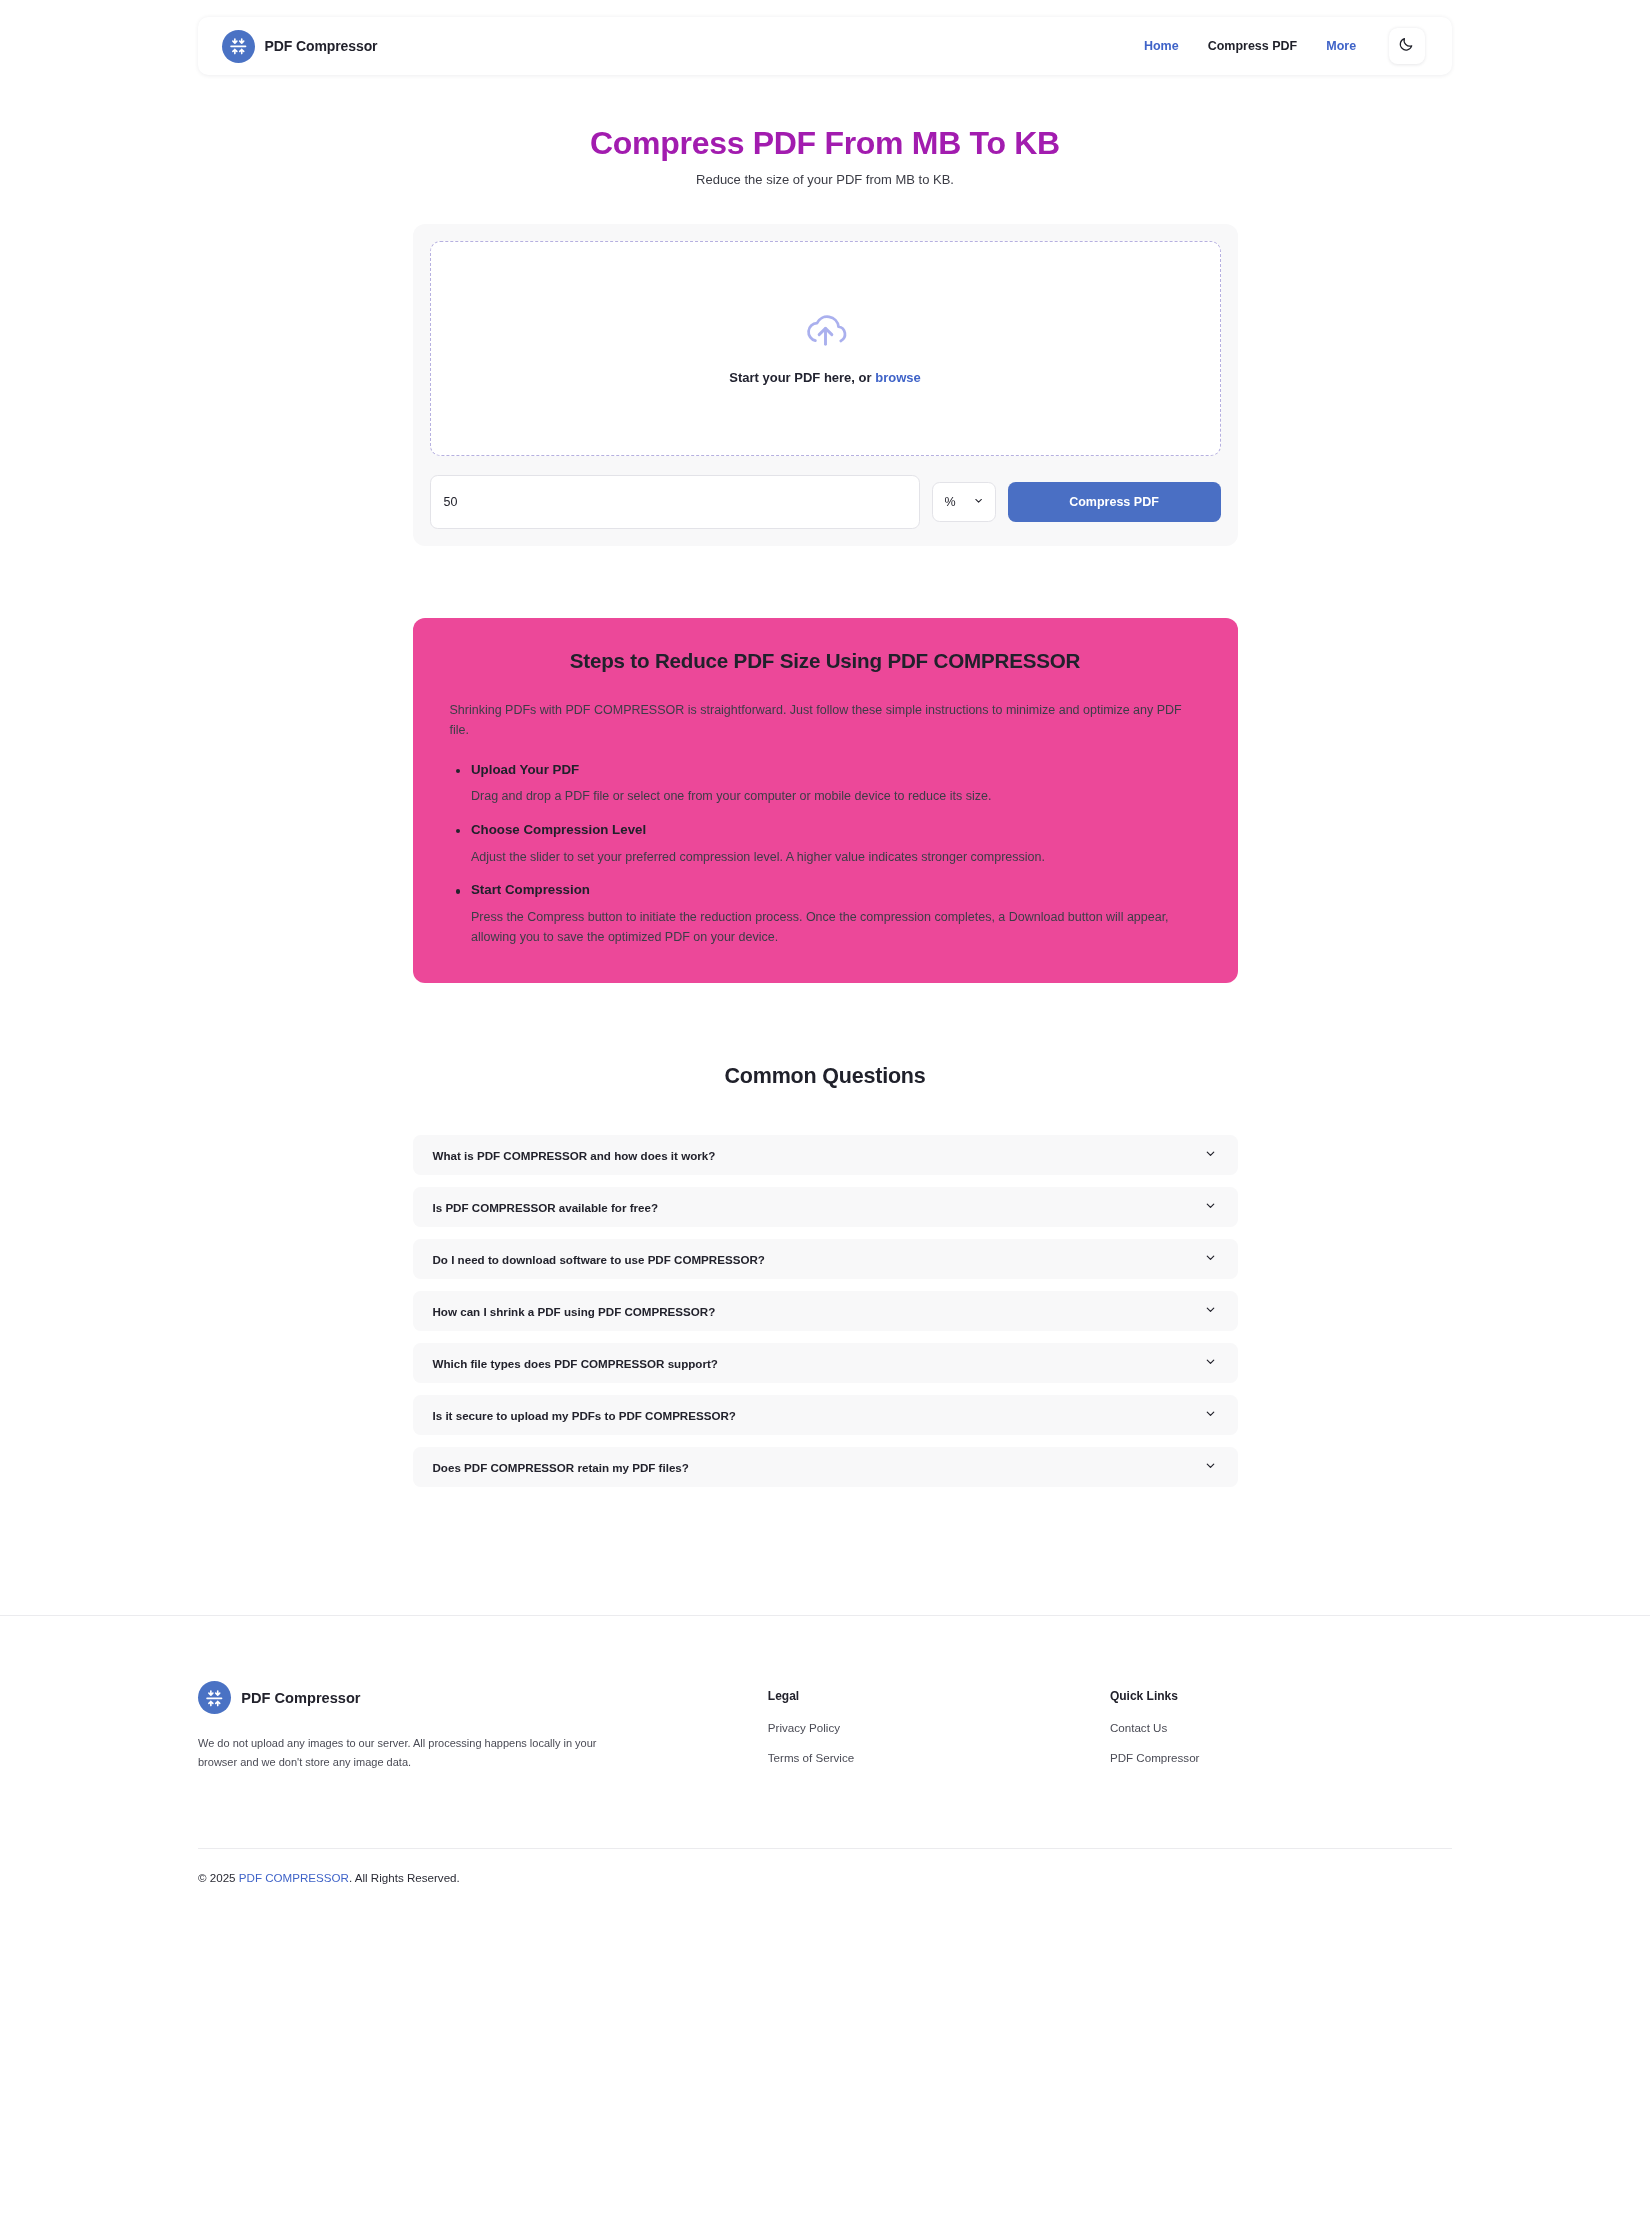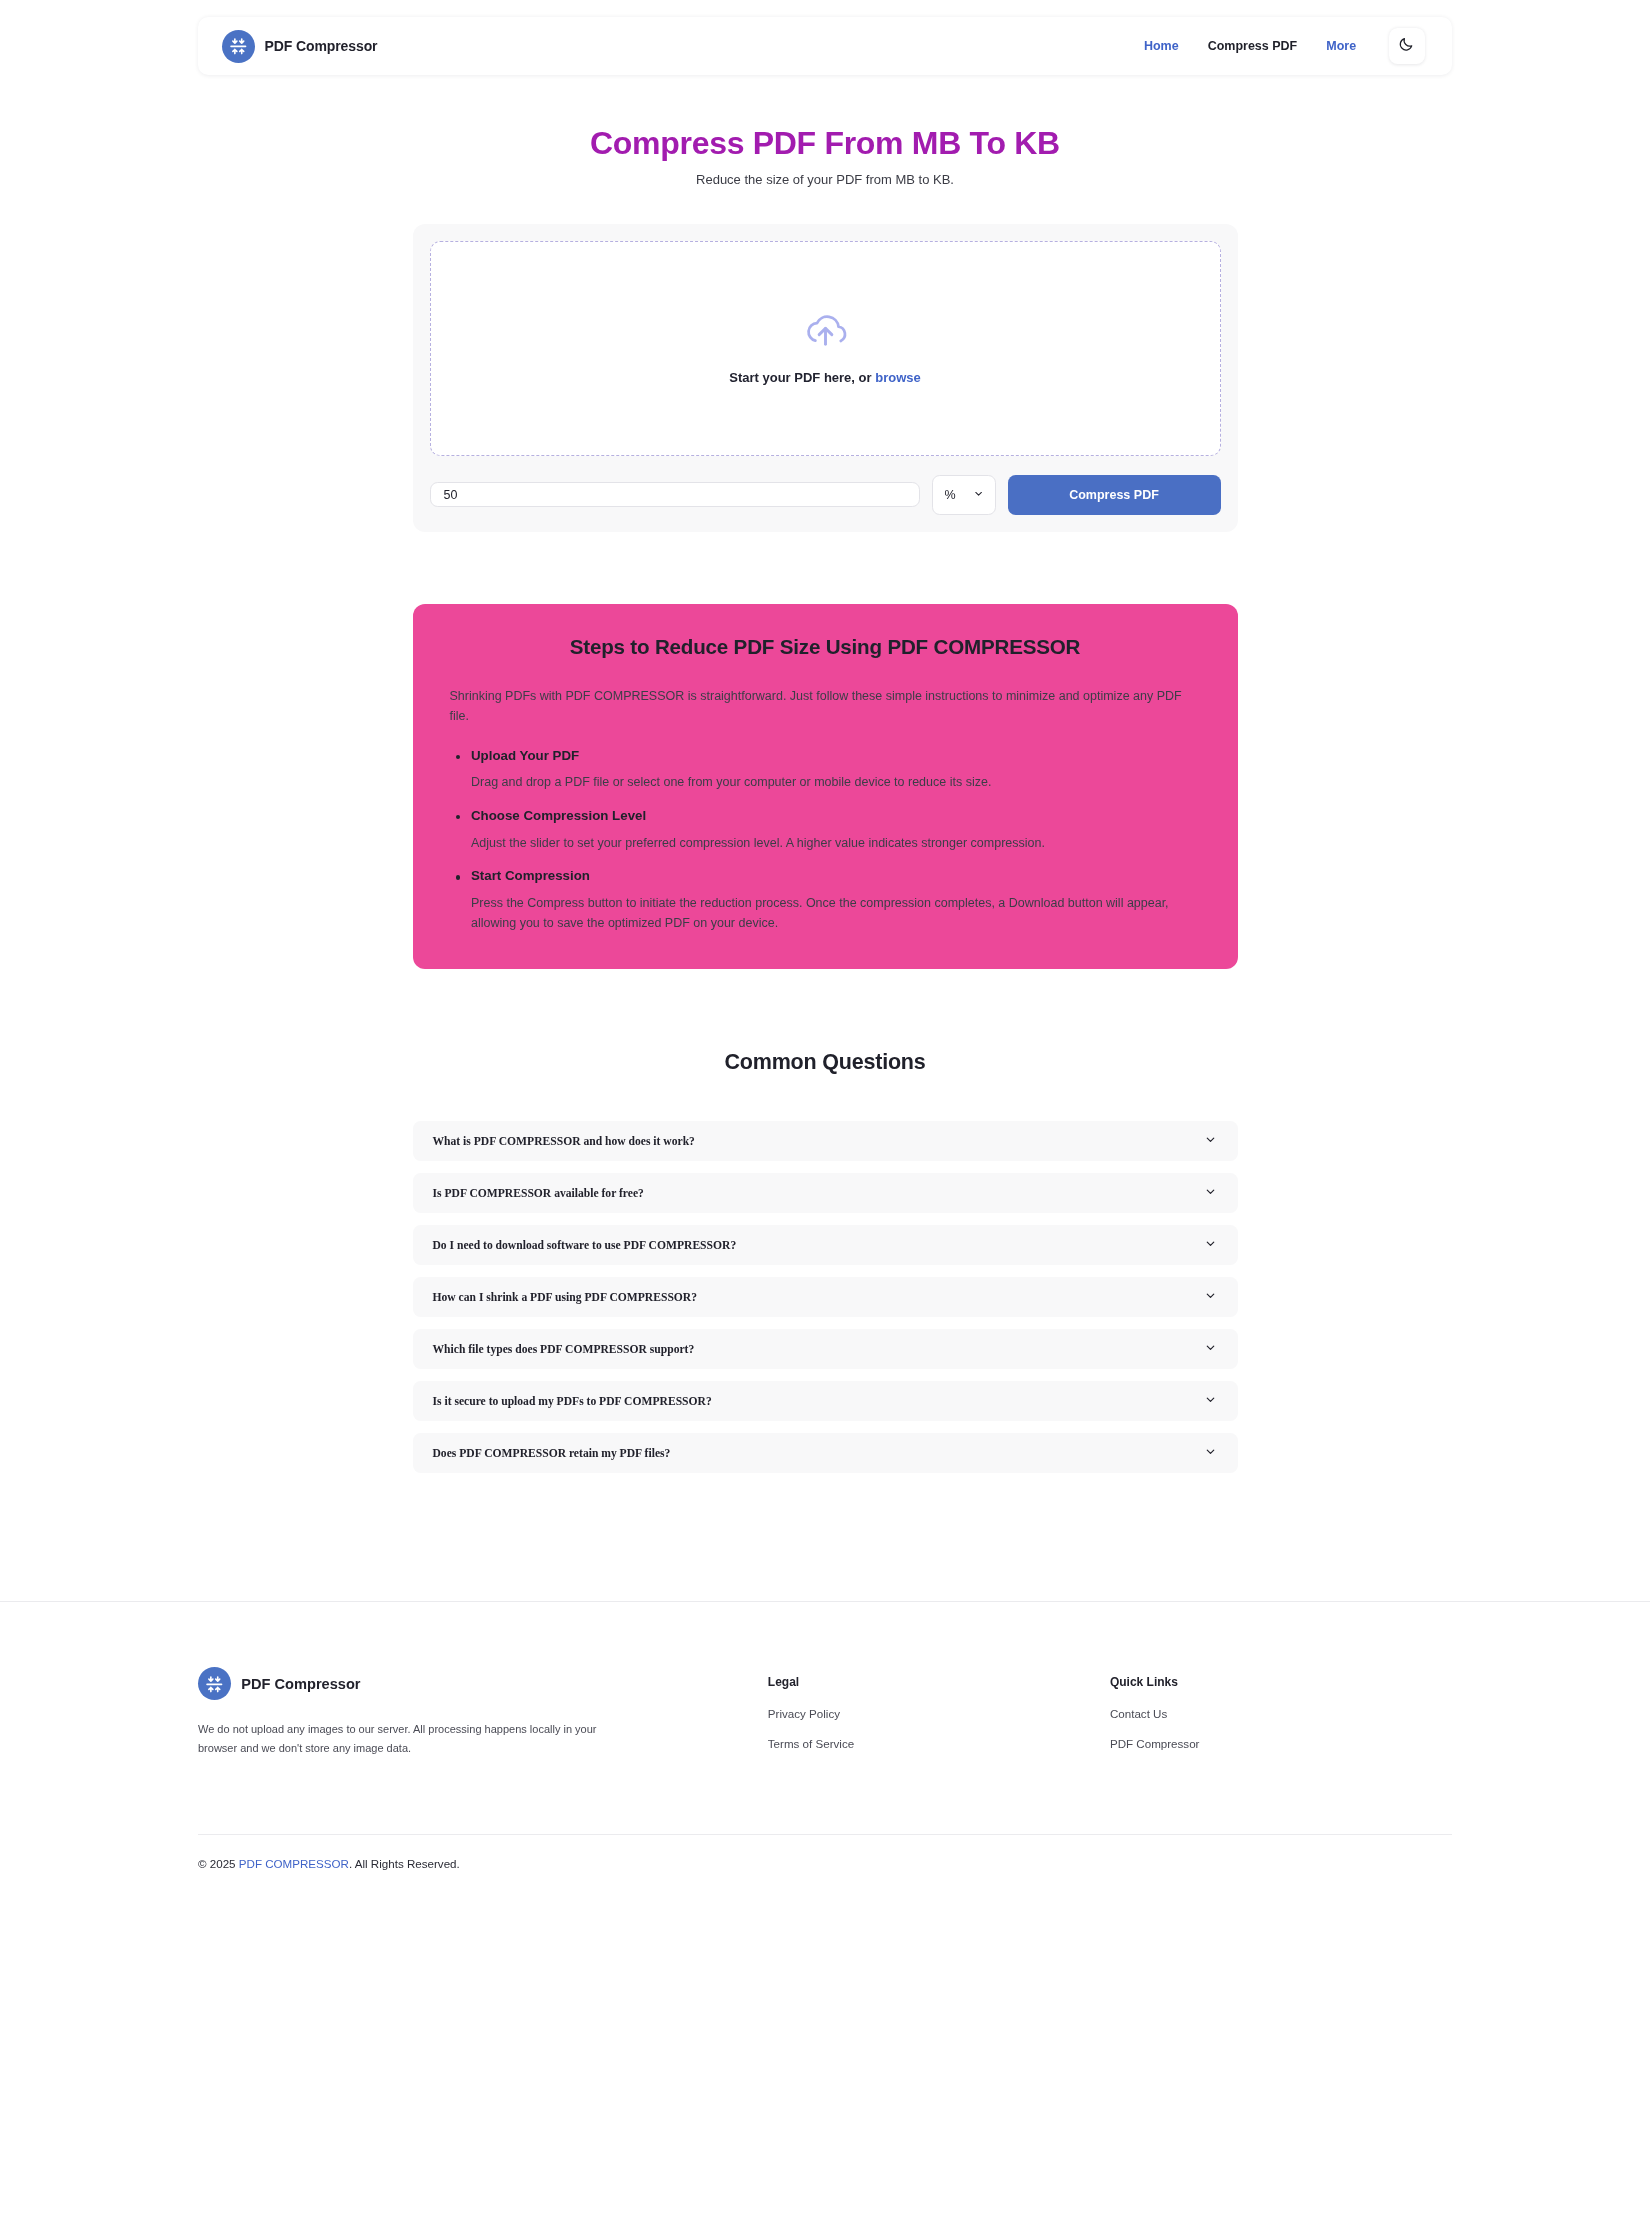--- a/index.html
+++ b/index.html
@@ -136,21 +136,21 @@
     text-decoration: none;
   }
   .controls {
     margin-top: 19px;
     display: flex;
     align-items: center;
     gap: 12px;
   }
   .amount-input {
     flex: 1 1 auto;
-    height: 25px;
+    height: 54px;
     border: 0.9px solid #e3e3e8;
     border-radius: 7.7px;
     background: #ffffff;
     font-size: 12.5px;
     font-family: inherit;
     color: #22222c;
     padding: 0 13px;
     outline: none;
   }
   .unit-select {
@@ -247,21 +247,20 @@
   .faq-item {
     background: #f8f8f9;
     border-radius: 7.7px;
     height: 40px;
     display: flex;
     align-items: center;
     justify-content: space-between;
     padding: 0 20.6px 0 20px;
     margin-bottom: 12px;
     cursor: pointer;
-    font-family: Liberation Serif, serif;
   }
   .faq-q {
     font-size: 11.6px;
     font-weight: 700;
     color: #22222c;
   }
 
   
   .footer-sep {
     margin-top: 116px;

